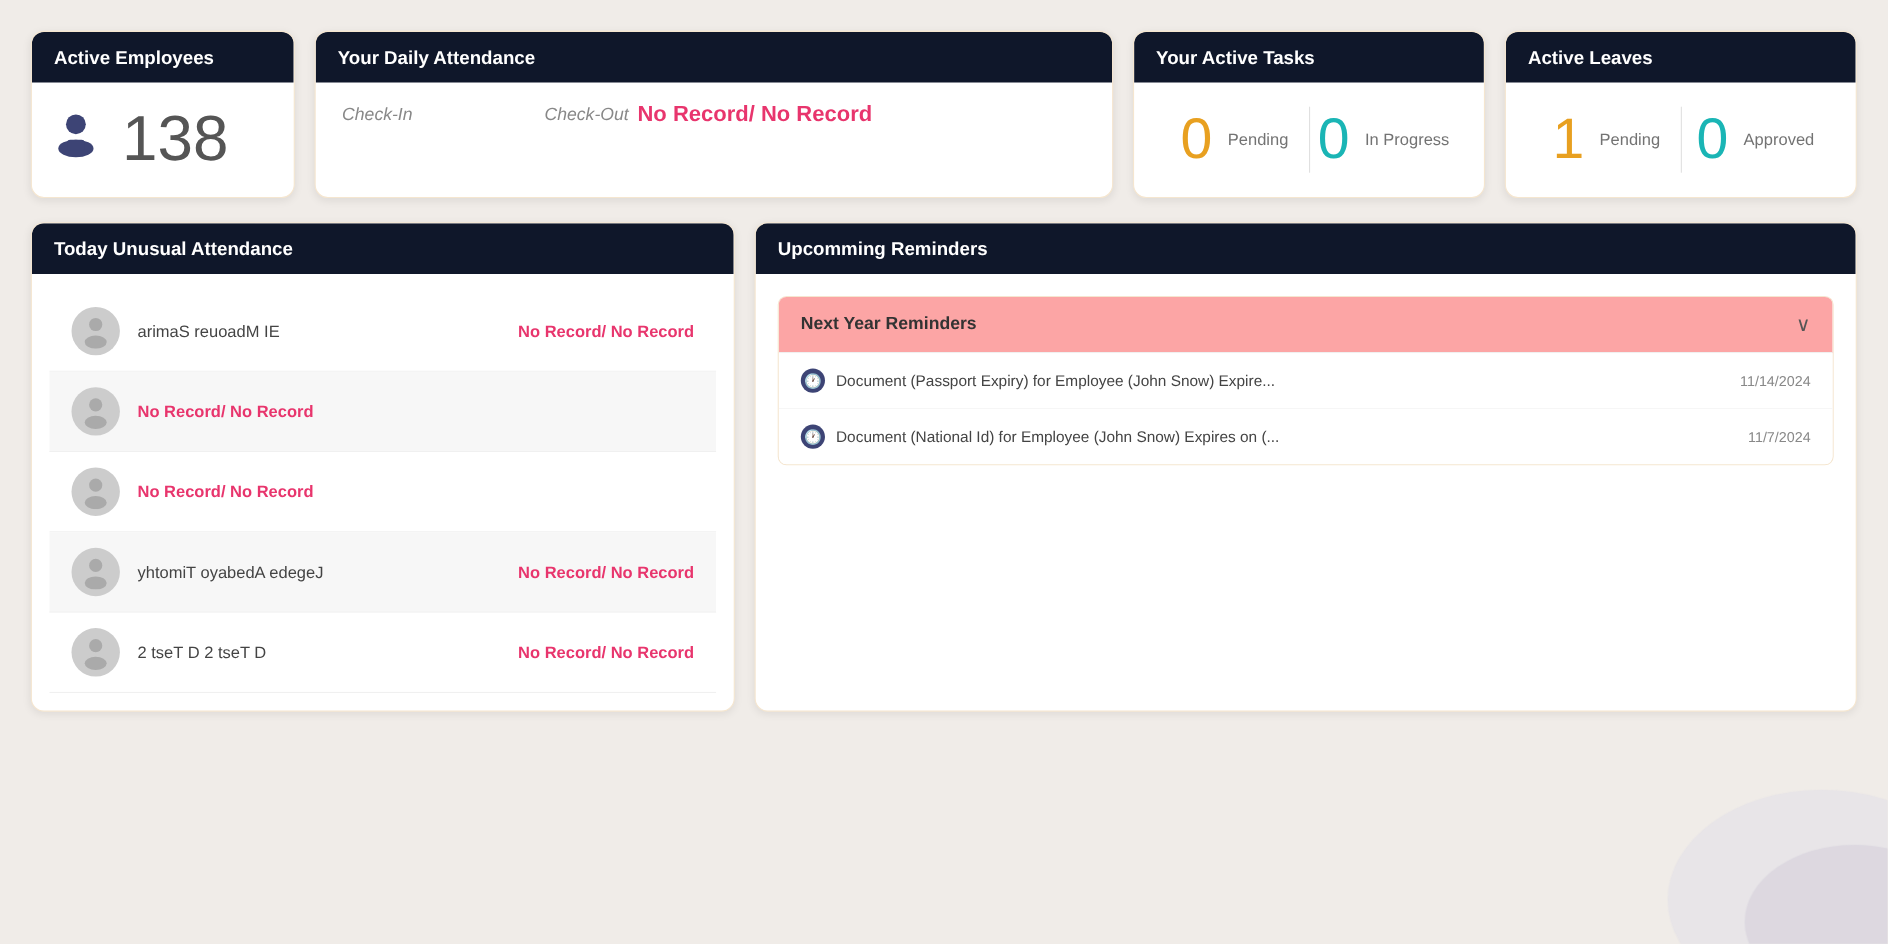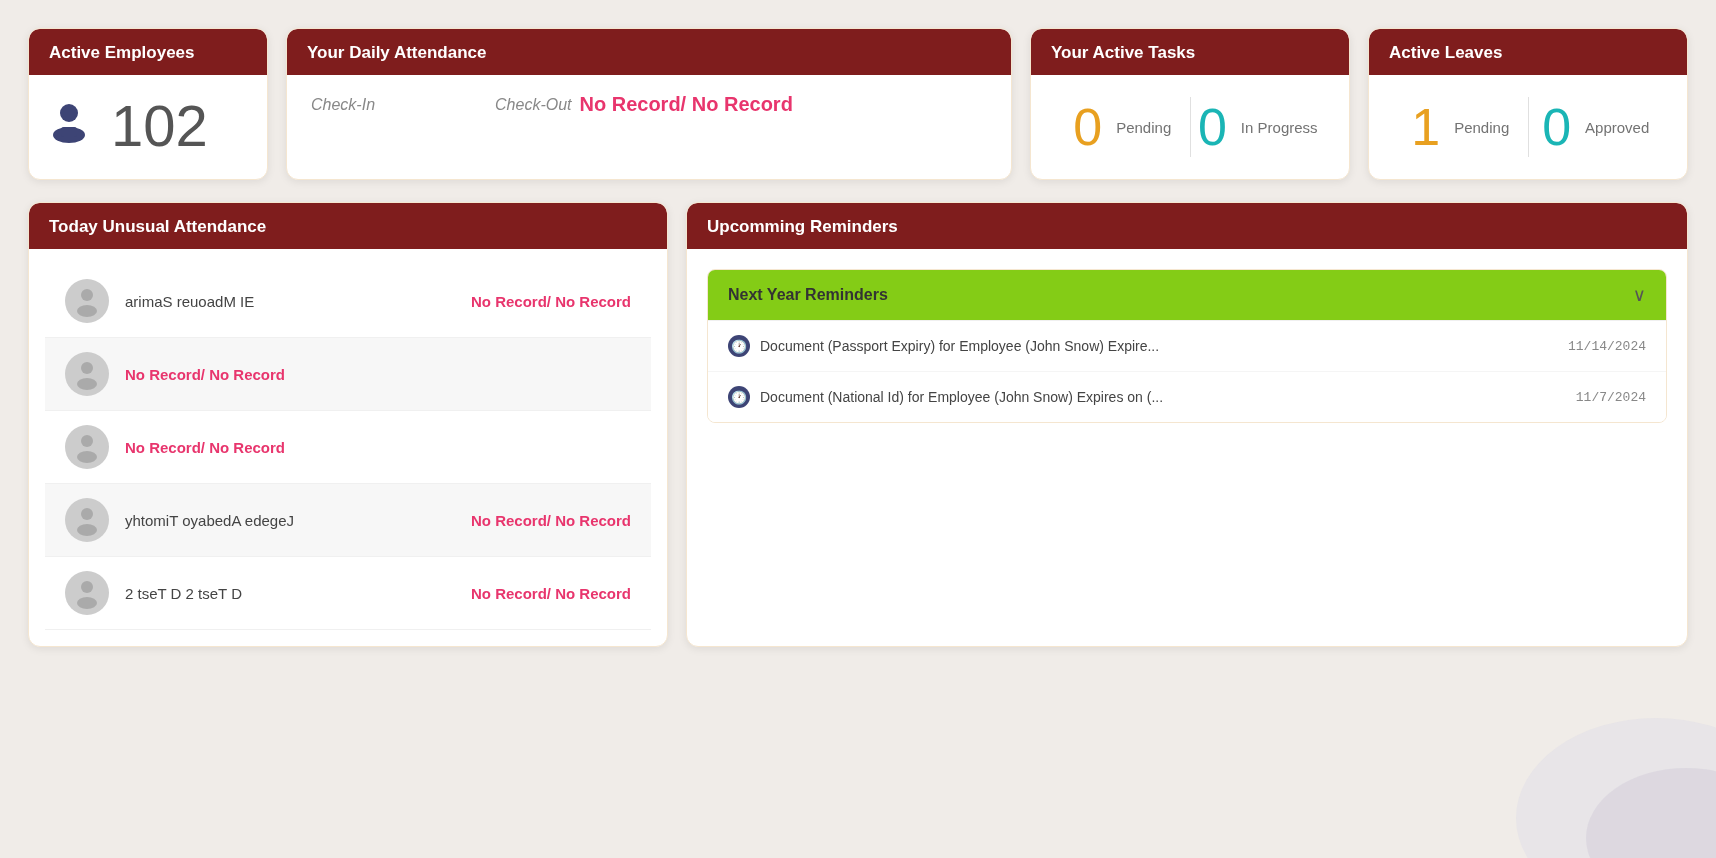--- a/index.html
+++ b/index.html
@@ -19,21 +19,21 @@
 
     .card {
       background: #fff;
       border-radius: 12px;
       overflow: hidden;
       box-shadow: 0 2px 8px rgba(0,0,0,0.08);
       border: 1.5px solid #f5e6d0;
     }
 
     .card-header {
-      background: #7f1d1d;
+      background: #0f172a;
       color: #fff;
       font-weight: 700;
       font-size: 17px;
       padding: 14px 20px 12px;
       border-radius: 10px 10px 0 0;
     }
 
     
     .card-employees {
       min-width: 220px;
@@ -209,21 +209,21 @@
       border-radius: 8px;
       overflow: hidden;
       margin-bottom: 12px;
     }
 
     .reminders-group-header {
       display: flex;
       align-items: center;
       justify-content: space-between;
       padding: 14px 20px;
-      background: #84cc16;
+      background: #fca5a5;
       border-bottom: 1px solid #f0f0f0;
     }
 
     .reminders-group-title {
       font-weight: 700;
       font-size: 16px;
       color: #333;
     }
 
     .chevron-icon {
@@ -270,21 +270,20 @@
     .reminder-text {
       font-size: 14px;
       color: #444;
     }
 
     .reminder-date {
       font-size: 13px;
       color: #888;
       white-space: nowrap;
       flex-shrink: 0;
-      font-family: Liberation Mono, monospace;
     }
 
     
     .attendance-list::-webkit-scrollbar {
       width: 6px;
     }
     .attendance-list::-webkit-scrollbar-thumb {
       background: #ccc;
       border-radius: 3px;
     }
@@ -308,21 +307,21 @@
   <div class="card card-employees">
     <div class="card-header">Active Employees</div>
     <div class="employees-content">
       <div class="employee-icon">
         <svg width="48" height="48" viewBox="0 0 48 48" fill="#3d4475">
           <circle cx="24" cy="14" r="9"></circle>
           <ellipse cx="24" cy="36" rx="16" ry="8"></ellipse>
           <rect x="16" y="28" width="16" height="10" rx="3" fill="#3d4475"></rect>
         </svg>
       </div>
-      <div class="employee-count">102</div>
+      <div class="employee-count">138</div>
     </div>
   </div>
 
   <div class="card card-attendance">
     <div class="card-header">Your Daily Attendance</div>
     <div class="attendance-content">
       <div class="attendance-labels">
         <span>Check-In</span>
         <span>Check-Out</span>
       </div>

